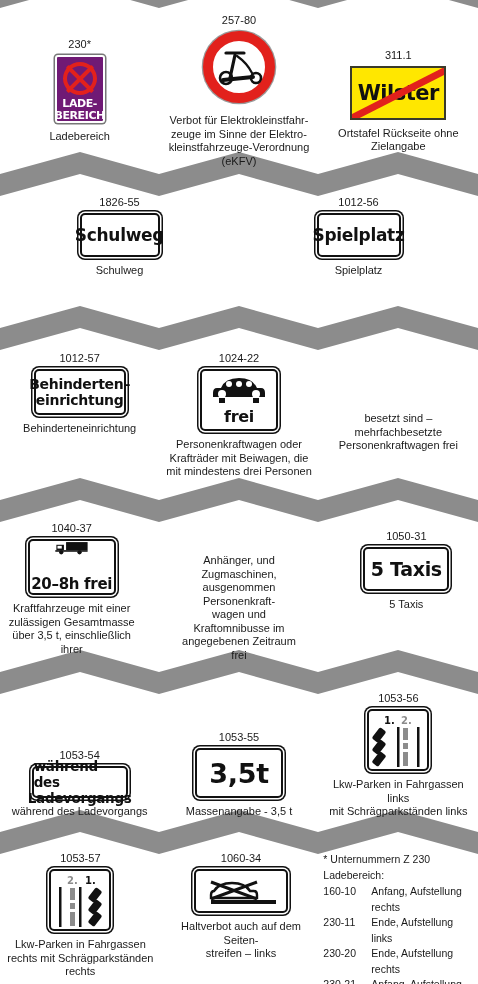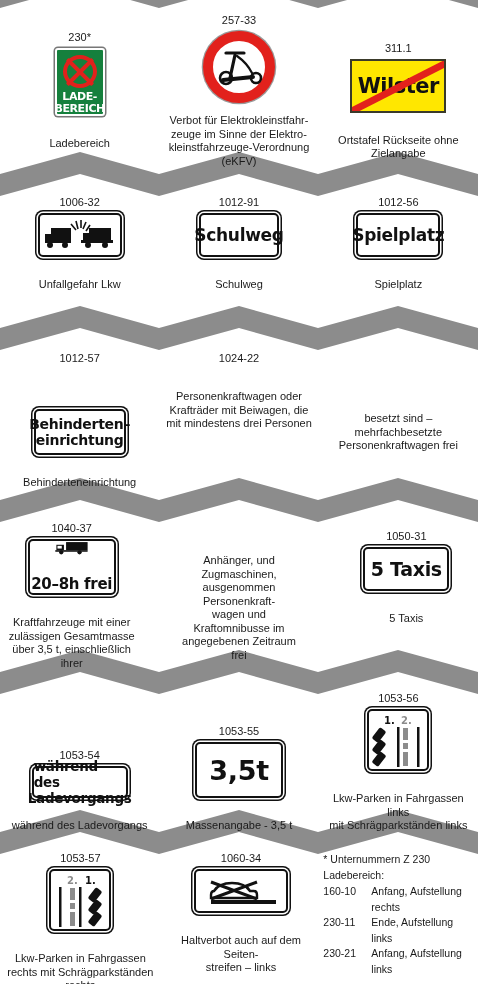--- a/index.html
+++ b/index.html
@@ -16,33 +16,33 @@
 
   
   .band { position:absolute; left:0; width:478px; height:44px; }
   .band svg { display:block; width:478px; height:44px; }
 
   
   .row { position:absolute; left:0; width:478px; display:flex; }
   .cell { flex:1 1 0; display:flex; flex-direction:column; align-items:center; padding:0 6px; }
 
   .code { font-size:11px; line-height:13px; color:#1a1a1a; margin-bottom:4px; text-align:center; }
-  .caption { font-size:11px; line-height:13.5px; color:#1a1a1a; text-align:center; margin-top:21px; }
+  .caption { font-size:11px; line-height:13.5px; color:#1a1a1a; text-align:center; margin-top:7px; }
   .note { font-size:11px; line-height:13.5px; color:#1a1a1a; text-align:center; }
 
   
   .plate {
     background:#fff; border:2.2px solid #111; border-radius:5px;
     box-shadow:0 0 0 1.5px #fff, 0 0 0 3px #111;
     display:flex; flex-direction:column; align-items:center; justify-content:center;
   }
   .plate-txt { font-family:"DejaVu Sans", sans-serif; font-weight:bold; color:#111; letter-spacing:-0.3px; }
 
   
-  .s230 { width:50px; height:68px; background:#15803d; border:2px solid #fff;
+  .s230 { width:50px; height:68px; background:#701a75; border:2px solid #fff;
           box-shadow:0 0 0 1.5px #777; border-radius:3px;
           display:flex; flex-direction:column; align-items:center; justify-content:flex-start; padding-top:5px; }
   .xcircle { width:34px; height:34px; position:relative; }
   .xcircle .ring { position:absolute; inset:0; border:4px solid #e2211c; border-radius:50%; }
   .xcircle .bar { position:absolute; left:50%; top:-1px; width:4px; height:36px; background:#e2211c; border-radius:1px; }
   .xcircle .b1 { transform:translateX(-50%) rotate(45deg); }
   .xcircle .b2 { transform:translateX(-50%) rotate(-45deg); }
   .s230 .lbl { color:#fff; font-family:"DejaVu Sans", sans-serif; font-weight:bold;
                font-size:11px; line-height:11.5px; text-align:center; margin-top:3px; letter-spacing:-0.4px; }
 
@@ -110,21 +110,21 @@
             <div class="bar b1"></div>
             <div class="bar b2"></div>
         </div>
         <div class="lbl">LADE-</div>
         <div class="lbl" style="margin-top:0">BEREICH</div>
       </div>
       <div class="caption" style="white-space:pre-line">Ladebereich</div>
     </div>
 
     <div class="cell">
-      <div class="code">257-33</div>
+      <div class="code">257-80</div>
       <div class="round">
         <svg width="52" height="40" viewBox="0 0 52 40">
           <circle cx="13" cy="31" r="6" fill="none" stroke="#111" stroke-width="2.6"></circle>
           <circle cx="43" cy="31" r="5" fill="none" stroke="#111" stroke-width="2.6"></circle>
           <path d="M10 33 L40 30" stroke="#111" stroke-width="4" stroke-linecap="round"></path>
           <path d="M17 31 L22 8" stroke="#111" stroke-width="3.2" stroke-linecap="round"></path>
           <path d="M13 6 L31 6" stroke="#111" stroke-width="3.2" stroke-linecap="round"></path>
           <path d="M24 9 Q34 16 39 26" stroke="#111" stroke-width="2.2" fill="none" stroke-linecap="round"></path>
         </svg>
       </div>
@@ -140,70 +140,64 @@
         <span class="town">Wilster</span>
         <span class="slash"></span>
       </div>
       <div class="caption" style="white-space:pre-line">Ortstafel Rückseite ohne
 Zielangabe</div>
     </div>
   </div>
 
   <div class="row" style="top:196px; align-items:flex-start;">
 
-    <div class="cell">
-      <div class="code">1006-32</div>
-      <div class="plate" style="width:84px;height:44px;">
-        <svg width="74" height="34" viewBox="0 0 74 34">
-          <path d="M33 3 L35 11 M38 2 L38 10 M43 4 L40 11 M28 6 L33 12 M47 7 L43 13" stroke="#111" stroke-width="1.6"></path>
-          <rect x="8" y="10" width="20" height="12" fill="#111"></rect>
-          <path d="M2 16 L8 16 L8 22 L2 22 Z" fill="#111"></path>
-          <rect x="2" y="22" width="26" height="3" fill="#111"></rect>
-          <circle cx="7" cy="27" r="3" fill="#111"></circle>
-            <circle cx="22" cy="27" r="3" fill="#111"></circle>
-          <rect x="46" y="10" width="22" height="12" fill="#111"></rect>
-          <path d="M40 15 L46 15 L46 22 L40 22 Z" fill="#111"></path>
-          <rect x="38" y="22" width="32" height="3" fill="#111"></rect>
-          <circle cx="45" cy="27" r="3" fill="#111"></circle>
-            <circle cx="62" cy="27" r="3" fill="#111"></circle>
-        </svg>
-      </div>
-      <div class="caption" style="white-space:pre-line">Unfallgefahr Lkw</div>
-    </div>
-
-    <div class="cell">
-      <div class="code">1012-91</div>
+
+    <div class="cell">
+      <div class="code">1826-55</div>
       <div class="plate" style="width:80px;height:44px;">
         <span class="plate-txt" style="font-size:17px">Schulweg</span>
       </div>
       <div class="caption" style="white-space:pre-line">Schulweg</div>
     </div>
 
     <div class="cell">
       <div class="code">1012-56</div>
       <div class="plate" style="width:84px;height:44px;">
         <span class="plate-txt" style="font-size:17px">Spielplatz</span>
       </div>
       <div class="caption" style="white-space:pre-line">Spielplatz</div>
     </div>
   </div>
 
   <div class="row" style="top:352px; align-items:flex-start;">
 
     <div class="cell">
       <div class="code">1012-57</div>
-      <div class="plate" style="width:92px;height:46px;margin-top:40px;">
+      <div class="plate" style="width:92px;height:46px;">
         <span class="plate-txt" style="font-size:14px;line-height:16px">Behinderten–</span>
         <span class="plate-txt" style="font-size:14px;line-height:16px">einrichtung</span>
       </div>
       <div class="caption" style="white-space:pre-line">Behinderteneinrichtung</div>
     </div>
 
     <div class="cell">
       <div class="code">1024-22</div>
+      <div class="plate" style="width:78px;height:62px;">
+        <svg width="56" height="32" viewBox="0 0 56 32">
+          <path d="M10 14 Q14 4 28 4 Q42 4 46 14 L50 14 Q54 14 54 19 L54 23 L2 23 L2 19 Q2 14 6 14 Z" fill="#111"></path>
+          <circle cx="18" cy="10" r="3" fill="#fff"></circle>
+            <circle cx="28" cy="10" r="3" fill="#fff"></circle>
+            <circle cx="38" cy="10" r="3" fill="#fff"></circle>
+          <circle cx="11" cy="20" r="4" fill="#fff"></circle>
+            <circle cx="45" cy="20" r="4" fill="#fff"></circle>
+          <rect x="8" y="24" width="6" height="5" fill="#111"></rect>
+            <rect x="42" y="24" width="6" height="5" fill="#111"></rect>
+        </svg>
+        <span class="plate-txt" style="font-size:16px;margin-top:1px">frei</span>
+      </div>
       <div class="caption" style="white-space:pre-line">Personenkraftwagen oder
 Krafträder mit Beiwagen, die
 mit mindestens drei Personen</div>
     </div>
 
     <div class="cell" style="justify-content:flex-start">
       <div class="note" style="white-space:pre-line; margin-top:60px">besetzt sind – mehrfachbesetzte
 Personenkraftwagen frei</div>
     </div>
   </div>
@@ -250,21 +244,21 @@
       <div class="code">1053-54</div>
       <div class="plate" style="width:96px;height:32px;">
         <span class="plate-txt" style="font-size:13.5px;line-height:16px">während des</span>
         <span class="plate-txt" style="font-size:13.5px;line-height:16px">Ladevorgangs</span>
       </div>
       <div class="caption" style="white-space:pre-line">während des Ladevorgangs</div>
     </div>
 
     <div class="cell">
       <div class="code">1053-55</div>
-      <div class="plate" style="width:88px;height:56px;">
+      <div class="plate" style="width:88px;height:50px;">
         <span class="plate-txt" style="font-size:27px">3,5t</span>
       </div>
       <div class="caption" style="white-space:pre-line">Massenangabe - 3,5 t</div>
     </div>
 
     <div class="cell">
       <div class="code">1053-56</div>
       <div class="plate" style="width:62px;height:62px;flex-direction:row;align-items:stretch;justify-content:center;position:relative;">
         <svg width="58" height="58" viewBox="0 0 58 58">
           <text x="15" y="13" font-family="DejaVu Sans" font-size="10" font-weight="bold" fill="#111">1.</text>
@@ -333,20 +327,24 @@
         <div class="fn-head">* Unternummern Z 230 Ladebereich:</div>
         <div class="fn-row">
           <span class="k">160-10</span>
           <span>Anfang, Aufstellung rechts</span>
         </div>
         <div class="fn-row">
           <span class="k">230-11</span>
           <span>Ende, Aufstellung links</span>
         </div>
         <div class="fn-row">
+          <span class="k">230-20</span>
+          <span>Ende, Aufstellung rechts</span>
+        </div>
+        <div class="fn-row">
           <span class="k">230-21</span>
           <span>Anfang, Aufstellung links</span>
         </div>
 
       </div>
     </div>
   </div>
 
 </div>
 

